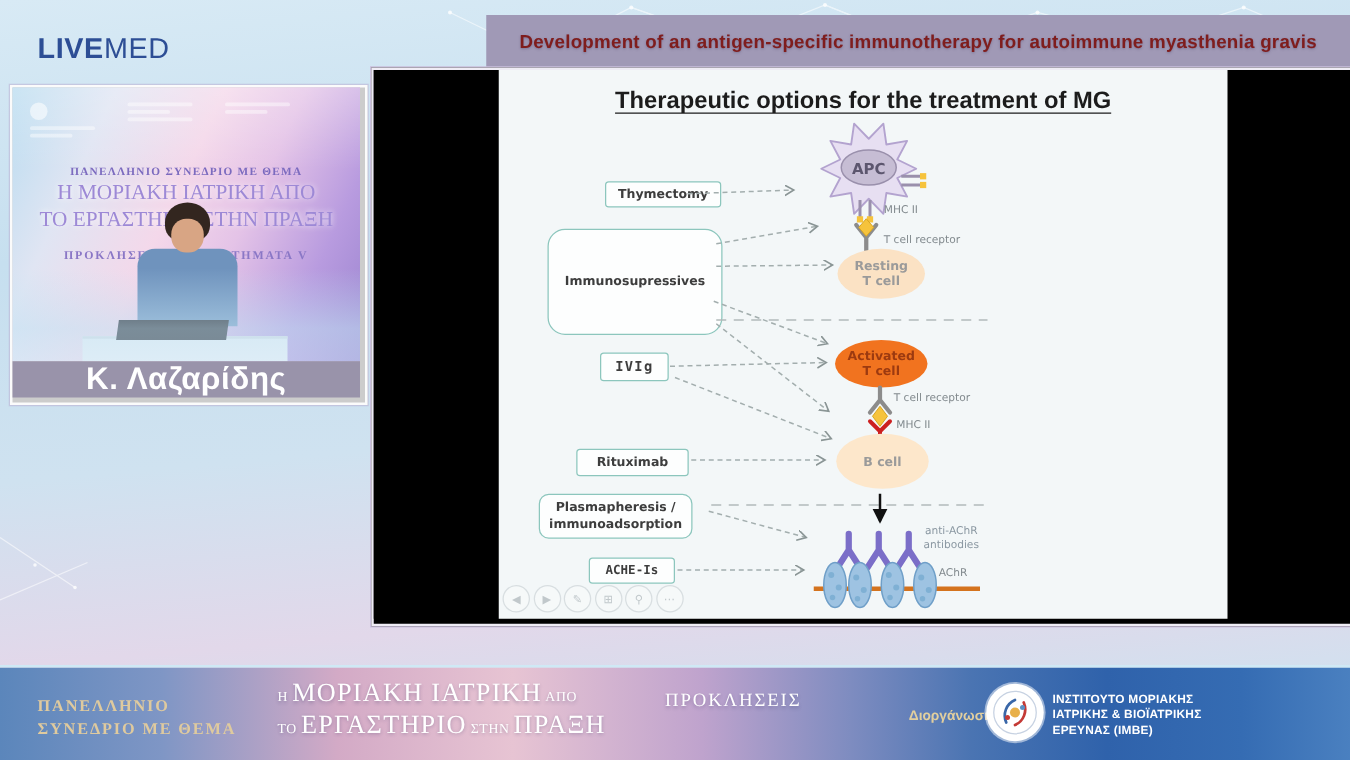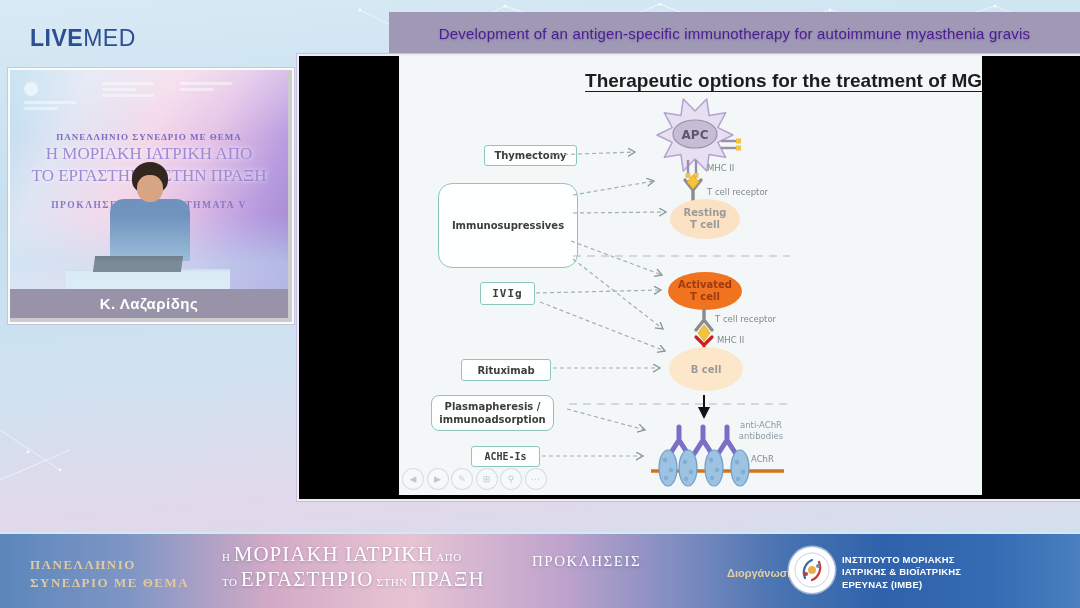--- a/index.html
+++ b/index.html
@@ -12,21 +12,21 @@
   #bg-net{left:0;top:0;width:1080px;height:608px;pointer-events:none;}
 
   
   .livemed{left:30px;top:25px;font-size:23px;letter-spacing:.5px;color:#2d4e95;text-align:center;}
   .livemed b{font-weight:800;}
   .livemed span{font-weight:400;}
 
   
   .banner{left:389px;top:12px;width:691px;height:42px;background:#a099b6;
           display:flex;align-items:center;justify-content:center;}
-  .banner div{color:#4c1d95;font-size:15px;font-weight:400;letter-spacing:.2px;text-shadow:0 1px 2px rgba(60,50,90,.35);}
+  .banner div{color:#7f1d1d;font-size:15px;font-weight:700;letter-spacing:.2px;text-shadow:0 1px 2px rgba(60,50,90,.35);}
   .pink-corner{right:0;top:24px;width:46px;height:32px;background:#edcadb;clip-path:polygon(100% 0,100% 100%,0 100%);}
 
   
   .video{left:8px;top:68px;width:282px;height:252px;border:2px solid rgba(255,255,255,.92);
          box-shadow:0 0 0 1px rgba(185,175,210,.55);background:#ccc;}
   .backdrop{left:0;top:0;width:278px;height:219px;overflow:hidden;
             background:linear-gradient(115deg,#b9dcf0 0%,#e0e5f3 22%,#f4d8ea 45%,#e4c3e7 62%,#b89bdf 82%,#9a83cf 100%);}
   .backdrop:after{content:"";position:absolute;left:0;top:0;right:0;bottom:0;
             background:linear-gradient(180deg,rgba(255,255,255,.25) 0%,transparent 30%,transparent 66%,rgba(195,228,244,.55) 88%,rgba(205,233,248,.5) 100%);}
   .logo-row{left:14px;top:12px;width:250px;display:flex;gap:26px;opacity:.75;}
@@ -37,27 +37,27 @@
   .bk-l1{left:0;top:62px;width:278px;text-align:center;font-size:9px;font-weight:700;letter-spacing:1px;color:#7c6bbf;font-family:"Liberation Serif",serif;}
   .bk-l2{left:0;top:74px;width:278px;text-align:center;font-size:17px;color:#9d89d6;font-family:"Liberation Serif",serif;text-shadow:0 0 5px rgba(255,255,255,.95);}
   .bk-l3{left:0;top:96px;width:278px;text-align:center;font-size:17px;color:#9d89d6;font-family:"Liberation Serif",serif;text-shadow:0 0 5px rgba(255,255,255,.95);}
   .bk-l4{left:0;top:130px;width:278px;text-align:center;font-size:9.5px;font-weight:700;letter-spacing:1.5px;color:#8a77c6;font-family:"Liberation Serif",serif;}
   .sp-hair{left:122px;top:92px;width:36px;height:32px;border-radius:50% 50% 42% 42%;background:#33261f;}
   .sp-face{left:127px;top:105px;width:26px;height:27px;border-radius:46%;background:#d8a584;}
   .sp-shirt{left:100px;top:129px;width:80px;height:62px;border-radius:14px 14px 0 0;background:#6f93bd;}
   .sp-laptop{left:84px;top:186px;width:88px;height:16px;background:#23232b;transform:skewX(-8deg);}
   .sp-podium{left:56px;top:199px;width:164px;height:20px;background:#edf0f5;border-top:2px solid #d7dbe2;}
   .nameband{left:0;top:219px;width:278px;height:29px;background:rgba(148,141,166,.9);
-            display:flex;align-items:center;justify-content:center;color:#fff;font-size:15px;font-weight:600;letter-spacing:.5px;}
+            display:flex;align-items:center;justify-content:center;color:#fff;font-size:25px;font-weight:600;letter-spacing:.5px;}
 
   
   .present{left:297px;top:54px;width:783px;height:443px;background:#000;border:2px solid #efecf5;
            box-shadow:0 0 0 1px #c9bedd;}
   .slide{left:100px;top:0;width:583px;height:439px;background:#f3f7f8;overflow:hidden;}
-  .slide-title{left:0;top:14px;width:583px;text-align:right;font-size:19px;font-weight:700;color:#1c1c1c;}
+  .slide-title{left:0;top:14px;width:583px;text-align:center;font-size:19px;font-weight:700;color:#1c1c1c;}
   .slide-title span{text-decoration:underline;text-underline-offset:4px;}
 
   .tbox{position:absolute;border:1.4px solid #8cc6bd;background:#fdfefe;color:#3d3d3d;
         font-family:"DejaVu Sans",sans-serif;display:flex;flex-direction:column;align-items:center;justify-content:center;
         font-weight:700;text-align:center;}
   .bx-thym{left:60px;top:89px;width:91px;height:19px;font-size:10px;border-radius:3px;margin-left:25px;}
   .bx-immuno{left:39px;top:127px;width:134px;height:79px;font-size:10px;border-radius:14px;padding:2px;}
   .bx-immuno .drugs{font-weight:400;font-size:8.6px;line-height:1.3;color:#4a4a4a;}
   .bx-ivig{left:81px;top:226px;width:53px;height:21px;font-size:11px;border-radius:3px;letter-spacing:1px;font-family:"DejaVu Sans Mono",monospace;}
   .bx-ritux{left:62px;top:303px;width:88px;height:20px;font-size:10px;border-radius:3px;}

